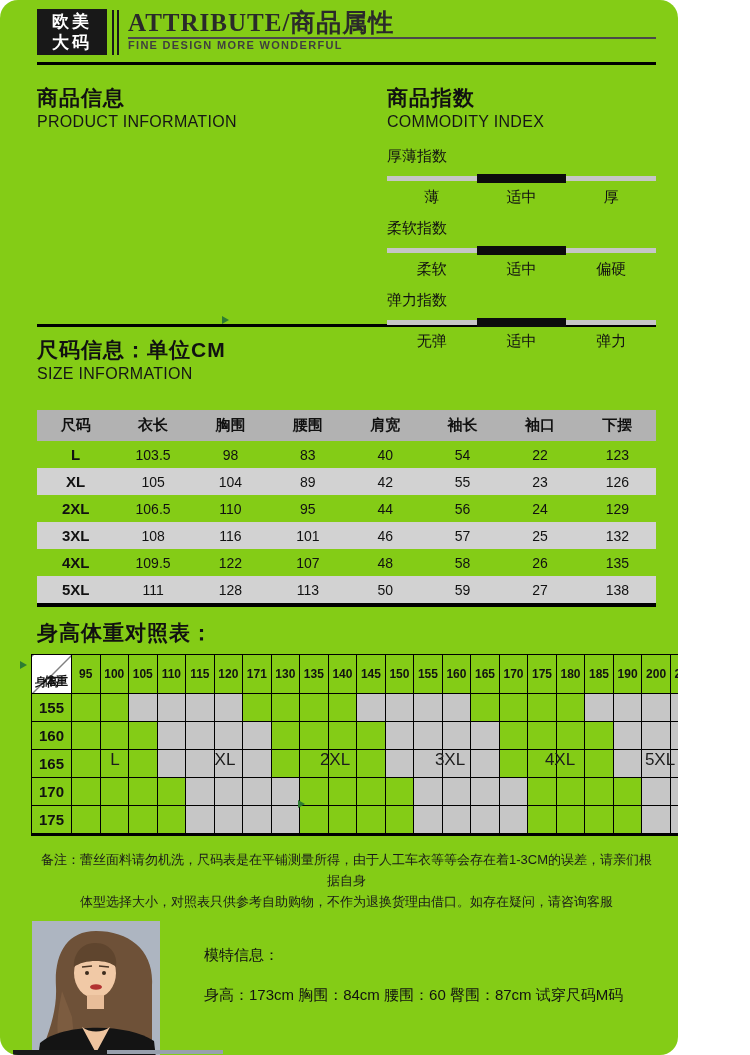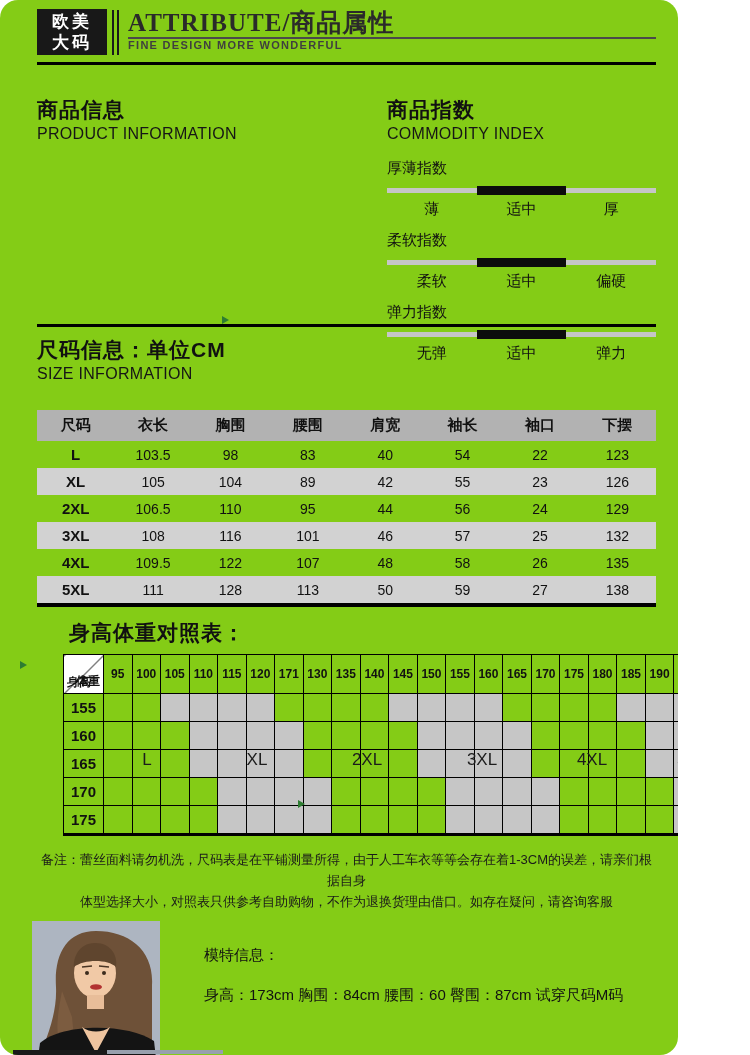--- a/index.html
+++ b/index.html
@@ -13,21 +13,21 @@
         justify-content:center;align-items:center;font-weight:bold;font-size:17px;line-height:21px;letter-spacing:3px;}
   .dbl{width:3px;height:45px;border-left:2px solid #1a1a1a;border-right:2px solid #1a1a1a;margin:1px 9px 0 5px;}
   .title-wrap{flex:1;}
   .h-title{font-family:"Liberation Serif",serif;font-size:25px;font-weight:bold;letter-spacing:1px;line-height:27px;color:#2a2a2a;}
   .h-rule{height:2px;background:#4a4a4a;margin-top:1px;}
   .h-sub{font-size:11px;font-weight:bold;color:#3f3f3f;letter-spacing:1.3px;}
 
   .divider{height:3px;background:#000;}
 
   
-  .two-col{display:flex;padding-top:32px;height:259px;box-sizing:border-box;}
+  .two-col{display:flex;padding-top:20px;height:259px;box-sizing:border-box;}
   .col-left{width:350px;}
   .col-right{flex:1;}
   .sec-h{font-size:21px;font-weight:bold;letter-spacing:1px;line-height:25px;}
   .sec-sub{font-size:16px;line-height:20px;letter-spacing:0.3px;margin-top:2px;color:#161616;}
 
   .fields{margin-top:21px;}
   .field{font-size:15px;line-height:22px;margin-bottom:8px;}
   .field .flabel{font-weight:bold;}
   .field.gap{margin-top:18px;}
 
@@ -42,21 +42,21 @@
   
   .size-sec{padding-top:10px;}
   #size-table{width:100%;border-collapse:collapse;margin-top:26px;border-bottom:4px solid #000;table-layout:fixed;}
   #size-table th{height:29px;font-size:15px;font-weight:bold;text-align:center;}
   #size-table td{height:25px;font-size:14px;text-align:center;}
   #size-table td.szname{font-weight:bold;font-size:15px;}
   #size-table thead tr{background:#b2b2b2;}
   #size-table tbody tr:nth-child(even){background:#d2d2d2;}
 
   
-  .hw-sec{padding-top:13px;margin-left:32px;}
+  .hw-sec{padding-top:13px;}
   #hw-wrap{position:relative;margin-top:9px;margin-left:-6px;width:697px;}
   #hw-grid{width:100%;border-collapse:collapse;table-layout:fixed;border-bottom:3px solid #000;}
   #hw-grid td,#hw-grid th{border:1px solid #000;padding:0;text-align:center;}
   #hw-grid thead th{height:38px;font-size:12px;font-weight:bold;}
   #hw-grid tbody td{height:27px;}
   #hw-grid td.hname{font-size:15px;font-weight:bold;}
   #hw-grid td.gray{background:#c6c6c6;}
   #hw-grid td.hatch{background:repeating-linear-gradient(135deg,#fff 0 9px,#4a4a4a 9px 10px);}
   th.corner{position:relative;background:linear-gradient(to bottom right,#fff 49.4%,#000 49.4%,#000 50.8%,#fff 50.8%);}
   .c-top{position:absolute;top:18px;right:3px;font-size:12px;font-weight:bold;}

